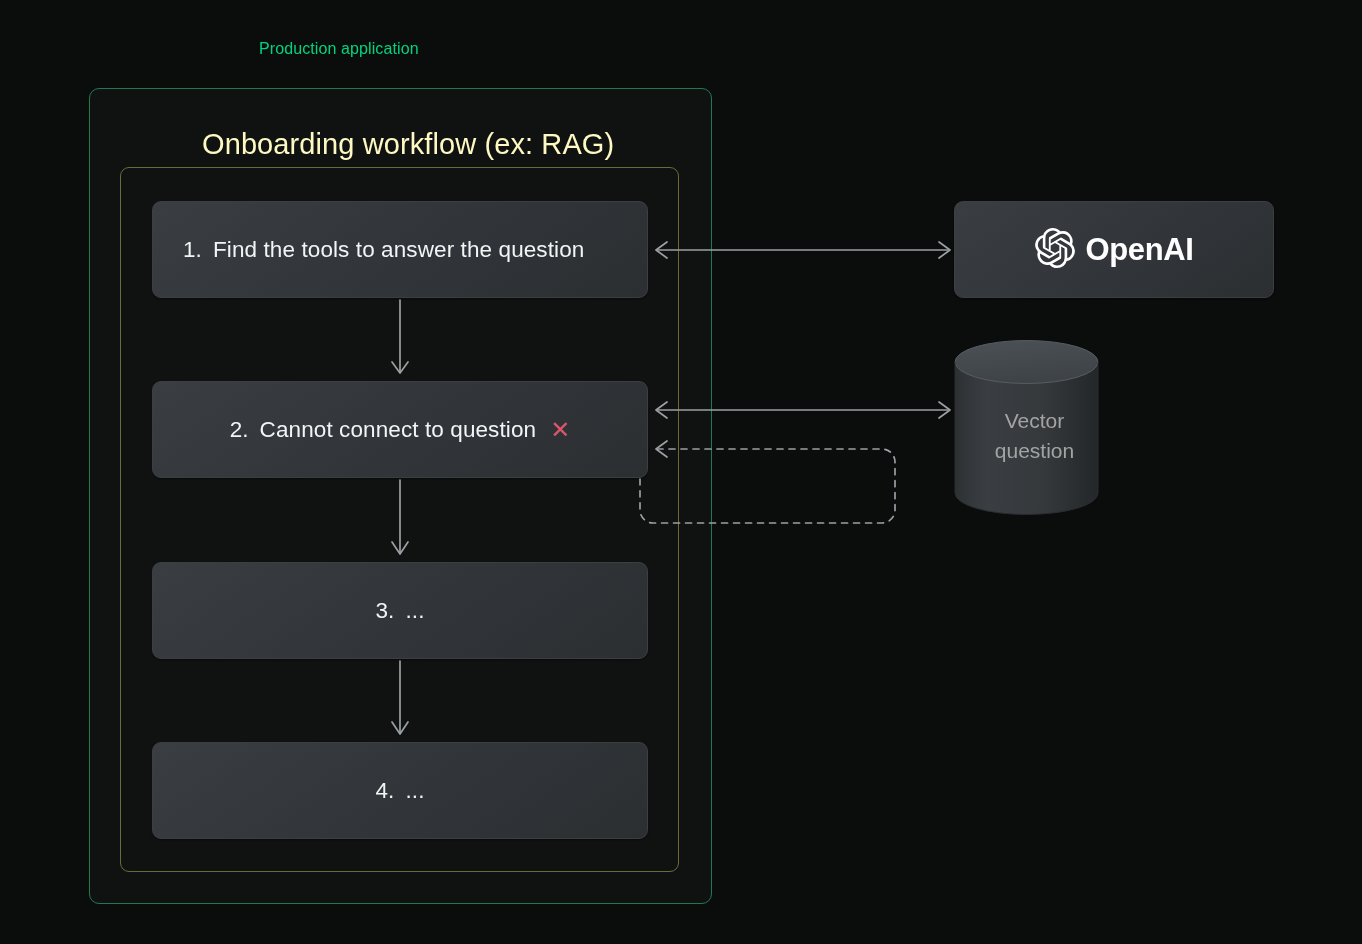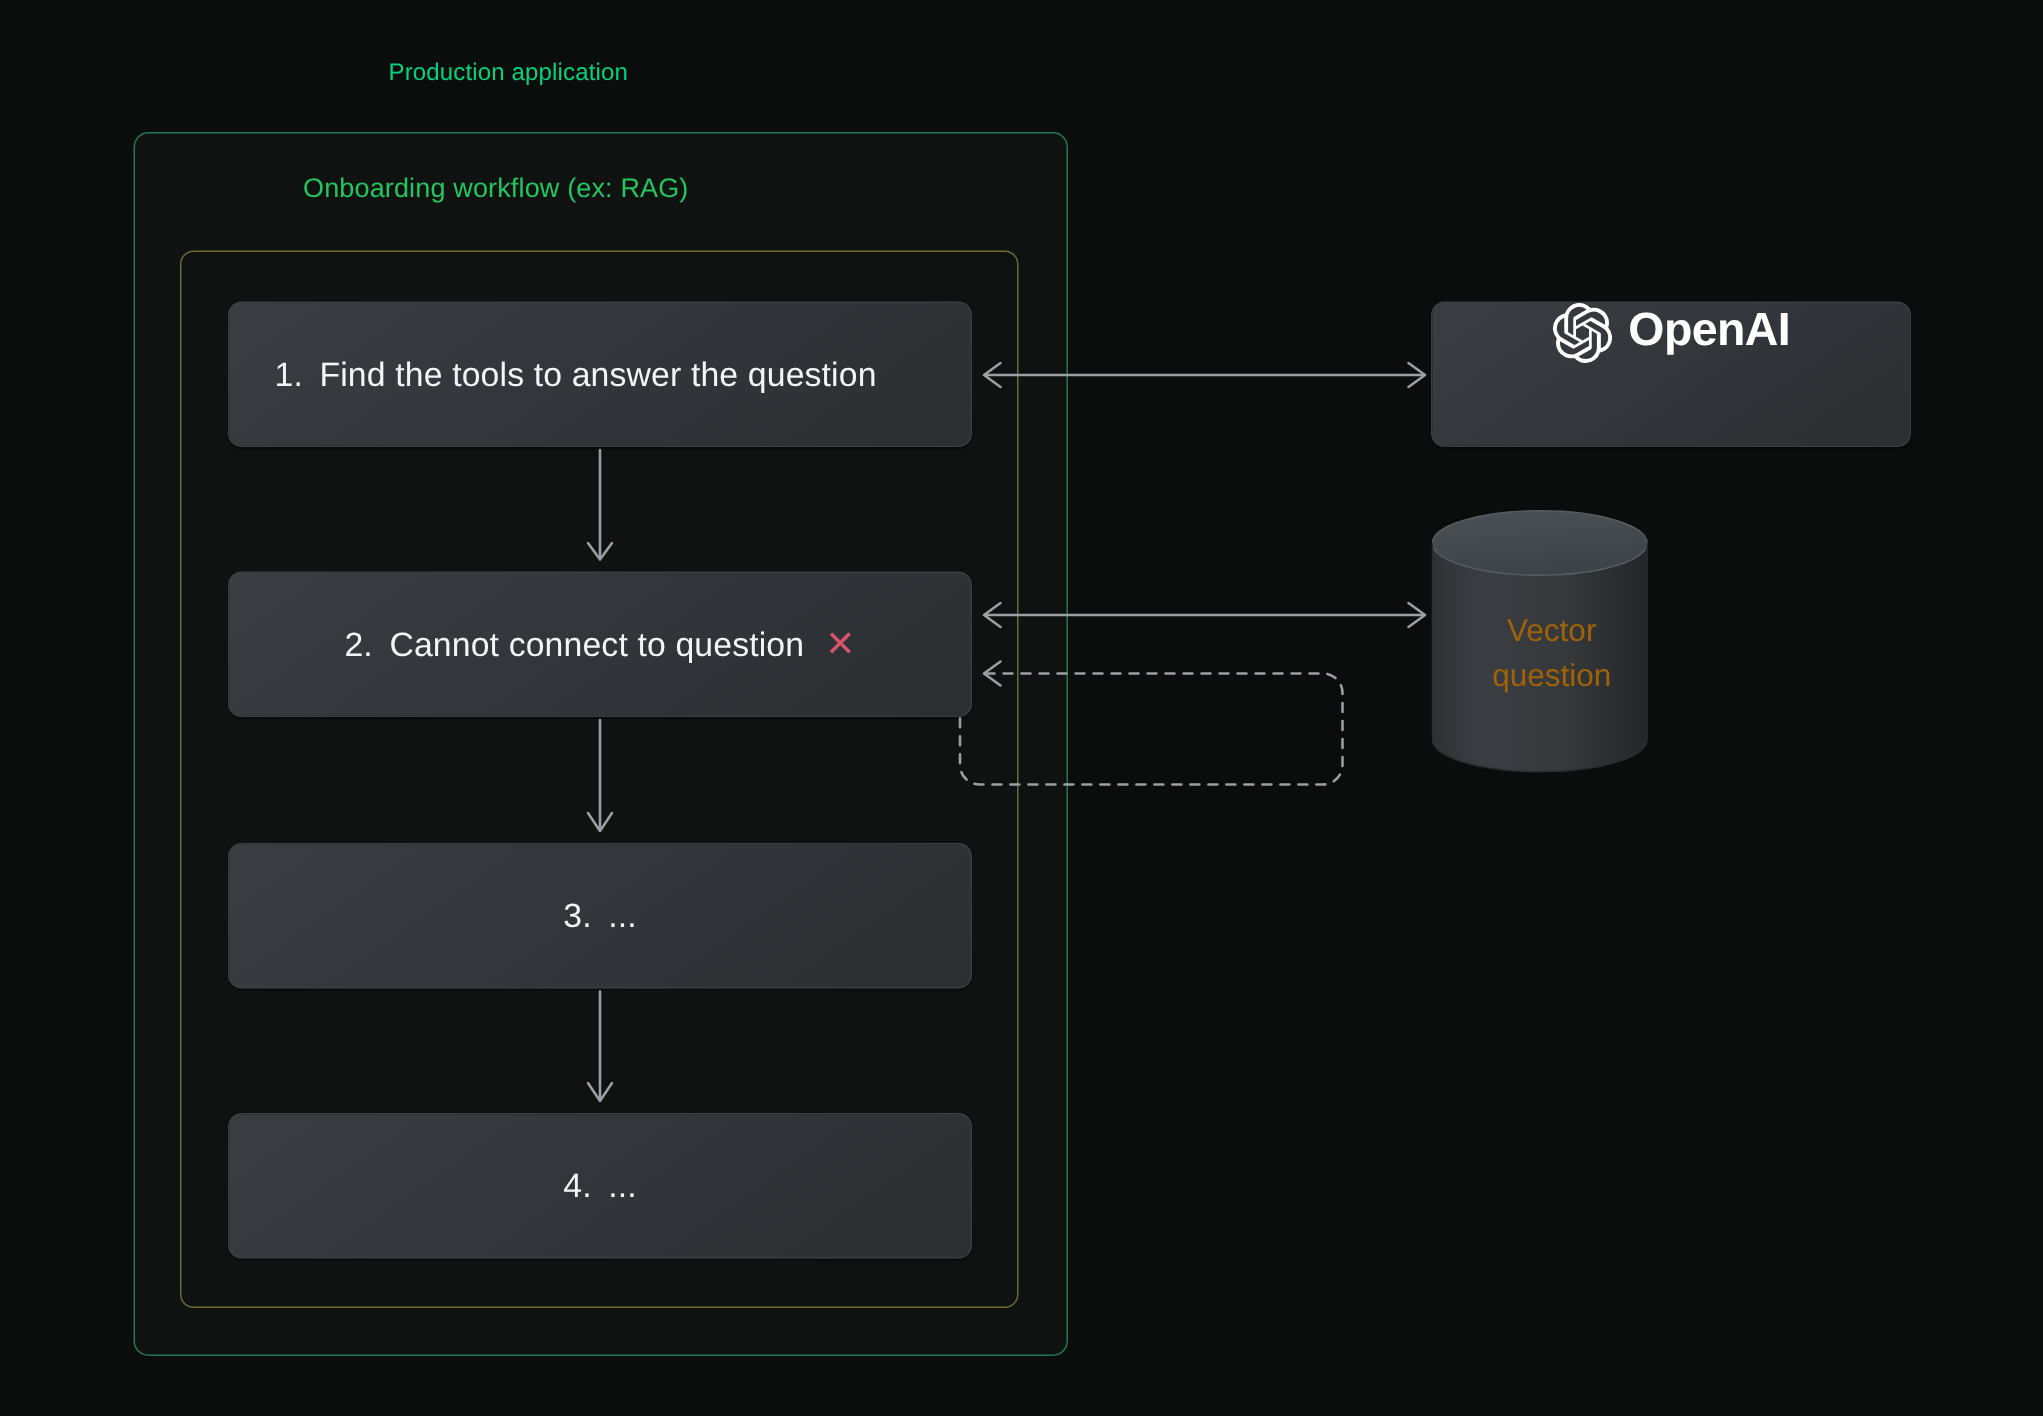--- a/index.html
+++ b/index.html
@@ -37,23 +37,23 @@
     height: 816px;
     border: 1.4px solid #1f7a52;
     border-radius: 10px;
     background: #101211;
   }
 
   
   .inner-label {
     position: absolute;
     left: 202px;
-    top: 115px;
-    font-size: 18px;
-    color: #22c55e;
+    top: 128px;
+    font-size: 29px;
+    color: #fef9c3;
     letter-spacing: 0.1px;
     white-space: nowrap;
   }
 
   .inner-box {
     position: absolute;
     left: 120px;
     top: 167px;
     width: 559px;
     height: 705px;
@@ -98,20 +98,21 @@
   .openai-box {
     position: absolute;
     left: 954px;
     top: 201px;
     width: 320px;
     height: 97px;
     border-radius: 9px;
     border: 1px solid #3b3f42;
     background: linear-gradient(145deg, #3a3e42 0%, #33373b 45%, #2b2f32 100%);
     display: flex;
+    align-items: center;
     justify-content: center;
     gap: 11px;
     box-shadow: 0 1px 2px rgba(0,0,0,0.45);
   }
   .openai-wordmark {
     color: #ffffff;
     font-size: 31px;
     font-weight: bold;
     letter-spacing: -0.4px;
   }
@@ -123,21 +124,21 @@
     top: 340px;
     width: 145px;
     height: 175px;
   }
   .db-label {
     position: absolute;
     left: 0;
     top: 66px;
     width: 145px;
     text-align: center;
-    color: #a16207;
+    color: #a3a3a3;
     font-size: 21px;
     line-height: 30px;
     pointer-events: none;
     padding-left: 16px;
   }
 
   
   #connectors {
     position: absolute;
     inset: 0;

